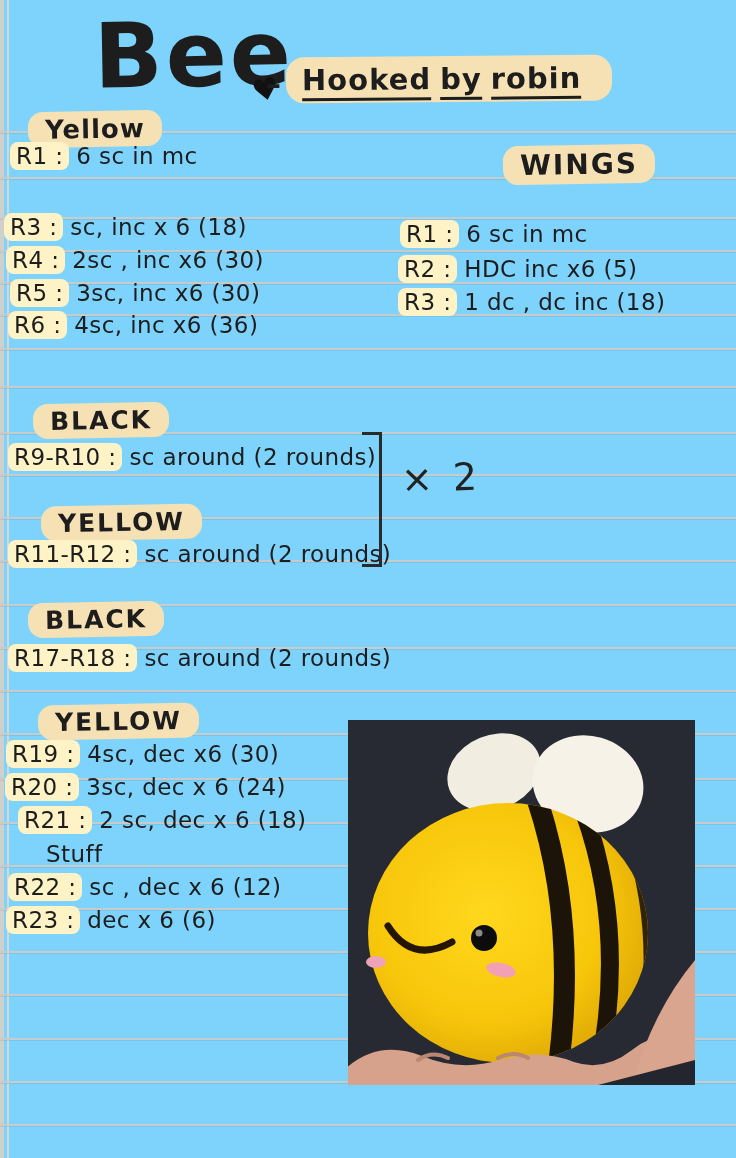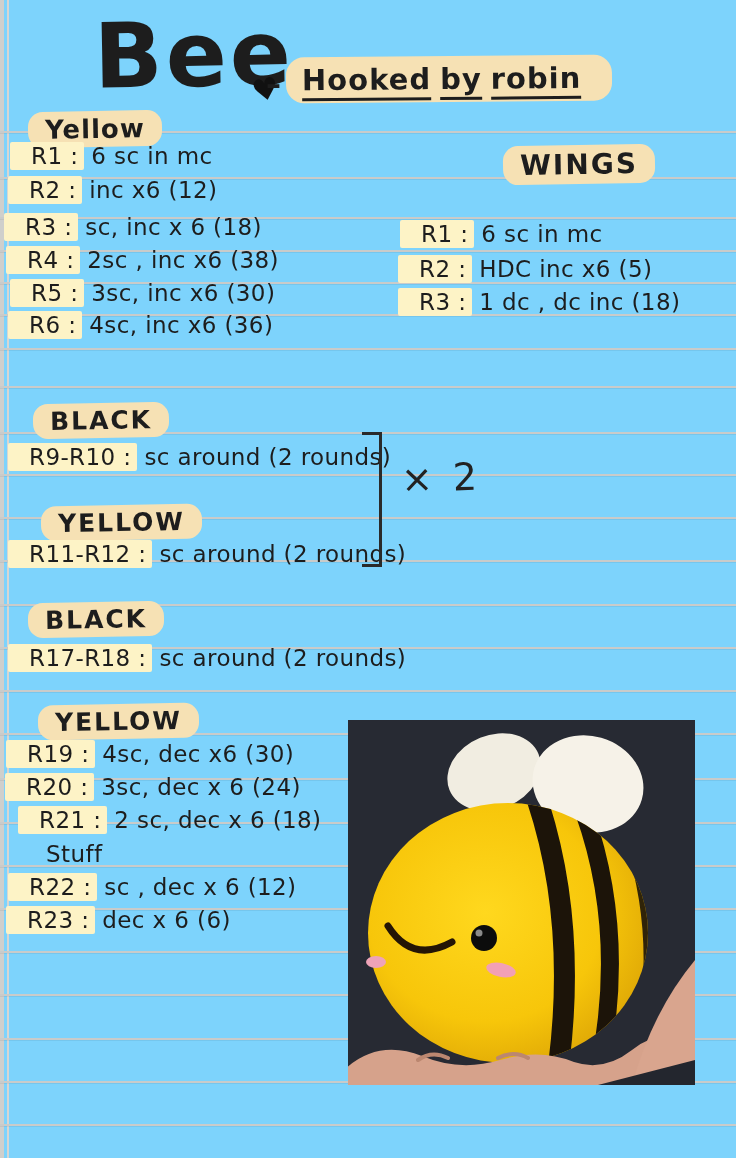--- a/index.html
+++ b/index.html
@@ -35,21 +35,21 @@
   .pill{
     position:absolute;
     background:#f6e1b4;border-radius:15px;padding:3px 17px;
     font-size:25px;font-weight:bold;letter-spacing:2px;
     transform:rotate(-1deg);white-space:nowrap;
   }
   .row{
     position:absolute;font-size:23px;white-space:nowrap;letter-spacing:.4px;
     font-weight:500;
   }
-  .lbl{background:#fdf3c6;border-radius:2px;padding:1px 6px 1px 21px;margin-right:7px;}
+  .lbl{background:#fdf3c6;border-radius:8px;padding:1px 6px 1px 6px;margin-right:7px;}
   .lbl:empty{display:none;}
   .bracket{
     position:absolute;left:362px;top:432px;width:17px;height:129px;
     border:3px solid #2a2a2a;border-left:none;
   }
   .multiplier{
     position:absolute;left:401px;top:456px;
     font-size:38px;letter-spacing:4px;color:#222;
     transform:rotate(-2deg);
   }
@@ -93,23 +93,22 @@
       <div class="rule" style="top: 1124px;"></div>
     </div>
 
   <div class="title">Bee</div>
   <div class="title-heart">♥</div>
   <div class="byline-dash">–</div>
   <div class="byline"><span>Hooked</span><span>by</span><span>robin</span></div>
 
   <div class="pill" style="left:28px;top:111px;font-size:26px;letter-spacing:1px">Yellow</div>
   <div class="row" style="left:10px;top:143px"><span class="lbl">R1 :</span><span>6 sc in mc</span></div>
-  <div class="row" style="left:8px;top:177px"><span class="lbl">R2 :</span><span>inc x6  (12)</span></div>
   <div class="row" style="left:4px;top:214px"><span class="lbl">R3 :</span><span>sc, inc x 6 (18)</span></div>
-  <div class="row" style="left:6px;top:247px"><span class="lbl">R4 :</span><span>2sc , inc x6 (38)</span></div>
+  <div class="row" style="left:6px;top:247px"><span class="lbl">R4 :</span><span>2sc , inc x6 (30)</span></div>
   <div class="row" style="left:10px;top:280px"><span class="lbl">R5 :</span><span>3sc, inc x6 (30)</span></div>
   <div class="row" style="left:8px;top:312px"><span class="lbl">R6 :</span><span>4sc, inc x6 (36)</span></div>
 
   <div class="pill" style="left:503px;top:145px;font-size:28px">WINGS</div>
   <div class="row" style="left:400px;top:221px"><span class="lbl">R1 :</span><span>6 sc in mc</span></div>
   <div class="row" style="left:398px;top:256px"><span class="lbl">R2 :</span><span>HDC inc x6  (5)</span></div>
   <div class="row" style="left:398px;top:289px"><span class="lbl">R3 :</span><span>1 dc , dc inc (18)</span></div>
 
   <div class="pill" style="left:33px;top:403px">BLACK</div>
   <div class="row" style="left:8px;top:444px"><span class="lbl">R9-R10 :</span><span>sc around (2 rounds)</span></div>

